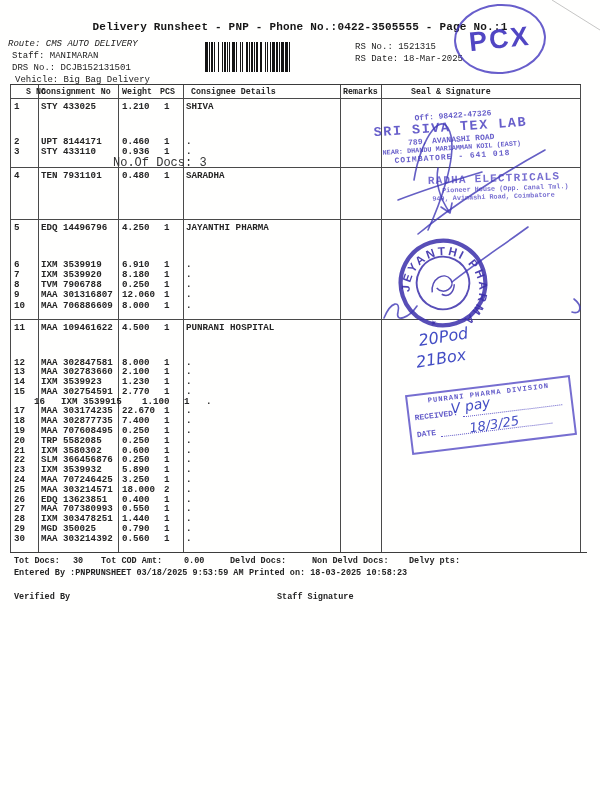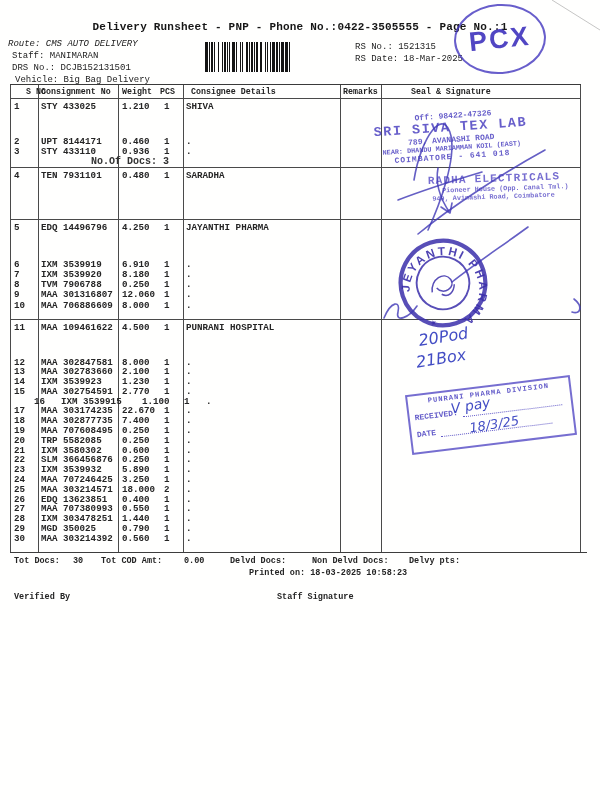--- a/index.html
+++ b/index.html
@@ -24,21 +24,21 @@
   .hline { position:absolute; left:0; width:571px; height:1px; background:#4a4a4a; }
   .th { position:absolute; top:2px; font-size:8.3px; font-weight:bold; color:#232323; white-space:nowrap; }
   .tgroup { position:absolute; left:0; width:571px; overflow:hidden; }
   .trow { position:relative; width:100%; white-space:nowrap; font-size:9.2px; font-weight:bold; color:#252525; }
   .trow span { position:absolute; top:0; }
   .c-sno  { left:4px; }
   .c-cn   { left:31px; }
   .c-wt   { left:112px; }
   .c-pcs  { left:154px; }
   .c-name { left:176px; }
-  .docsline { position:relative; font-size:10px; font-weight:bold; color:#333; padding-left:81px; white-space:nowrap; }
+  .docsline { position:relative; font-size:12px; font-weight:normal; color:#333; padding-left:103px; white-space:nowrap; }
   
   .bottomrule { left:10px; top:552px; width:577px; height:1.2px; background:#3d3d3d; }
   .ft { font-size:8.5px; font-weight:bold; color:#242424; white-space:nowrap; }
   #stamp-pcx {
     left:454px; top:4px; width:92px; height:70px; border:2px solid rgba(66,54,190,.8);
     border-radius:50%; transform:rotate(-4deg);
     display:flex; align-items:center; justify-content:center;
   }
   #stamp-pcx .pcx-text { font-family:"Liberation Sans",sans-serif; font-size:27px; font-weight:bold; letter-spacing:2px; color:rgba(62,50,188,.9); transform:rotate(-2deg); }
   #stamp-srisiva { left:346px; top:111px; width:210px; text-align:center; transform:rotate(-4deg); color:rgba(70,58,190,.82); }
@@ -391,20 +391,21 @@
   </div>
 
   <div class="abs bottomrule"></div>
   <div class="abs ft" style="left:14px;  top:556px;">Tot Docs:</div>
   <div class="abs ft" style="left:73px;  top:556px;">30</div>
   <div class="abs ft" style="left:101px; top:556px;">Tot COD Amt:</div>
   <div class="abs ft" style="left:184px; top:556px;text-align:right;">0.00</div>
   <div class="abs ft" style="left:230px; top:556px;">Delvd Docs:</div>
   <div class="abs ft" style="left:312px; top:556px;">Non Delvd Docs:</div>
   <div class="abs ft" style="left:409px; top:556px;">Delvy pts:</div>
+  <div class="abs ft" style="left:14px;  top:568px;">Entered By :PNPRUNSHEET 03/18/2025 9:53:59 AM</div>
   <div class="abs ft" style="left:249px; top:568px;">Printed on: 18-03-2025 10:58:23</div>
   <div class="abs ft" style="left:14px;  top:592px;">Verified By</div>
   <div class="abs ft" style="left:277px; top:592px;">Staff Signature</div>
 
   <div class="abs" id="stamp-srisiva">
     <div class="ph">Off: 98422-47326</div>
     <div class="nm">SRI SIVA TEX LAB</div>
     <div class="l1">789, AVANASHI ROAD</div>
     <div class="l2">NEAR: DHANDU MARIAMMAN KOIL (EAST)</div>
     <div class="l3">COIMBATORE - 641 018</div>

